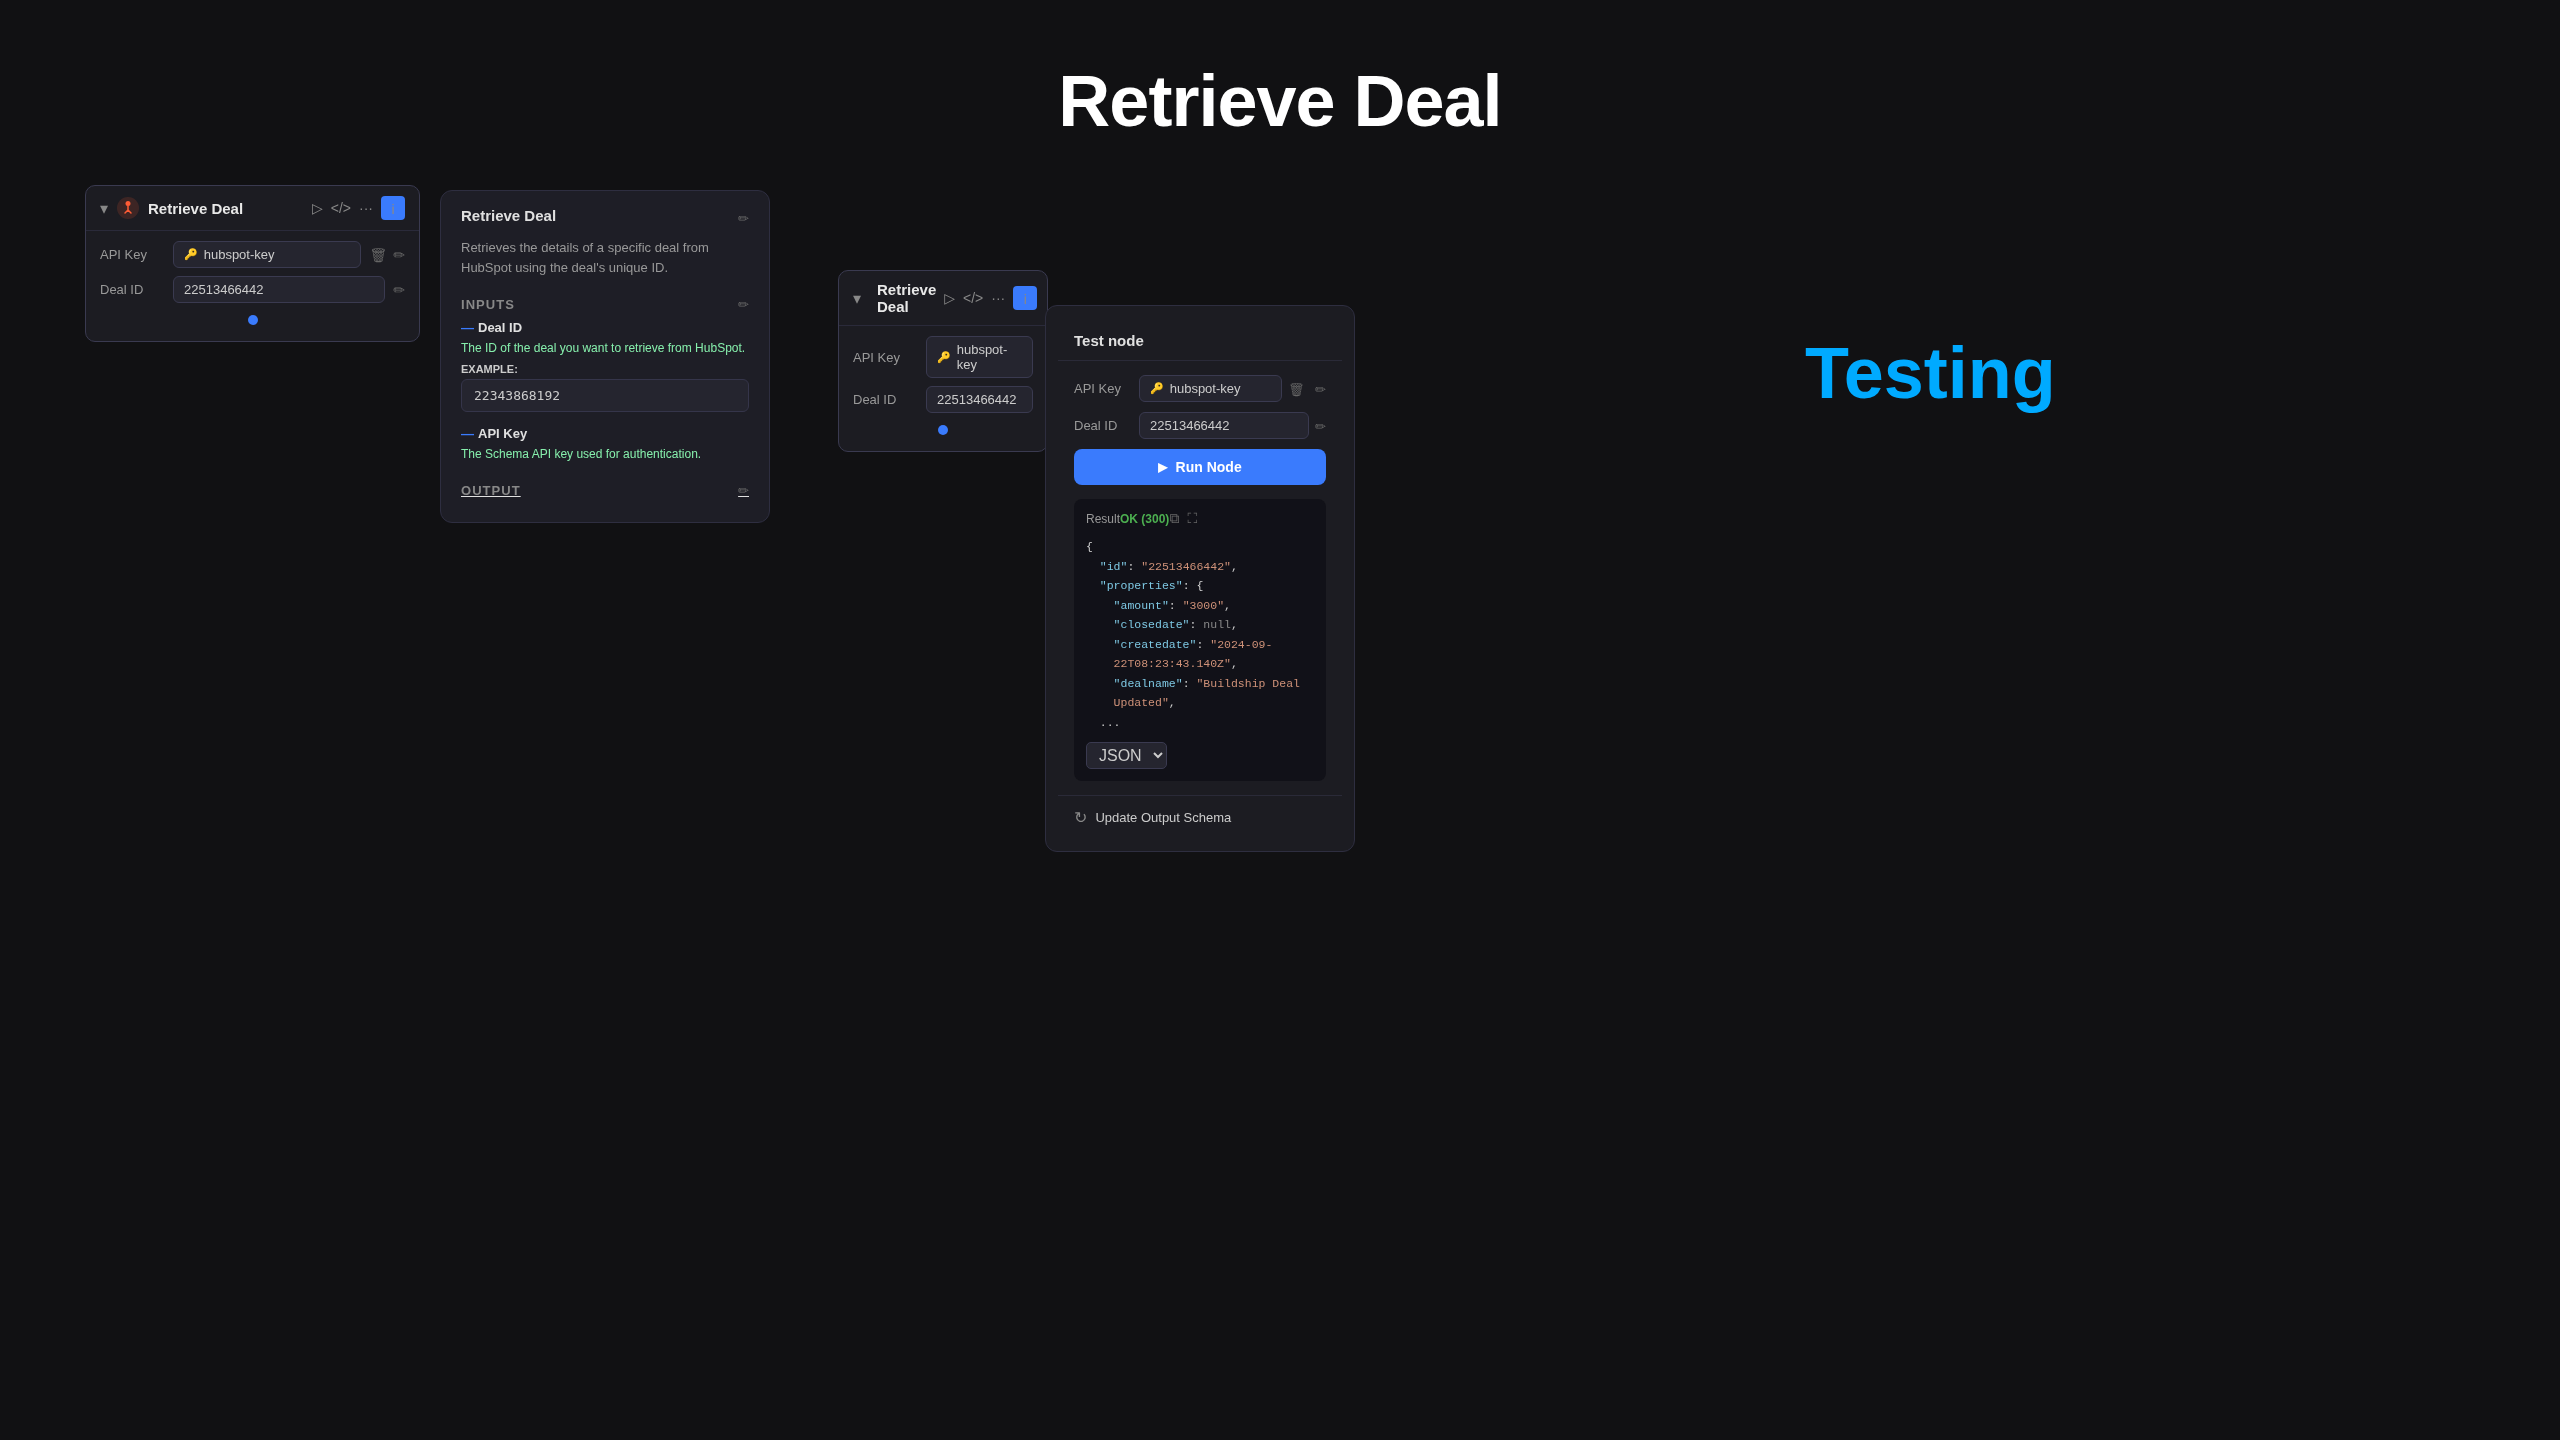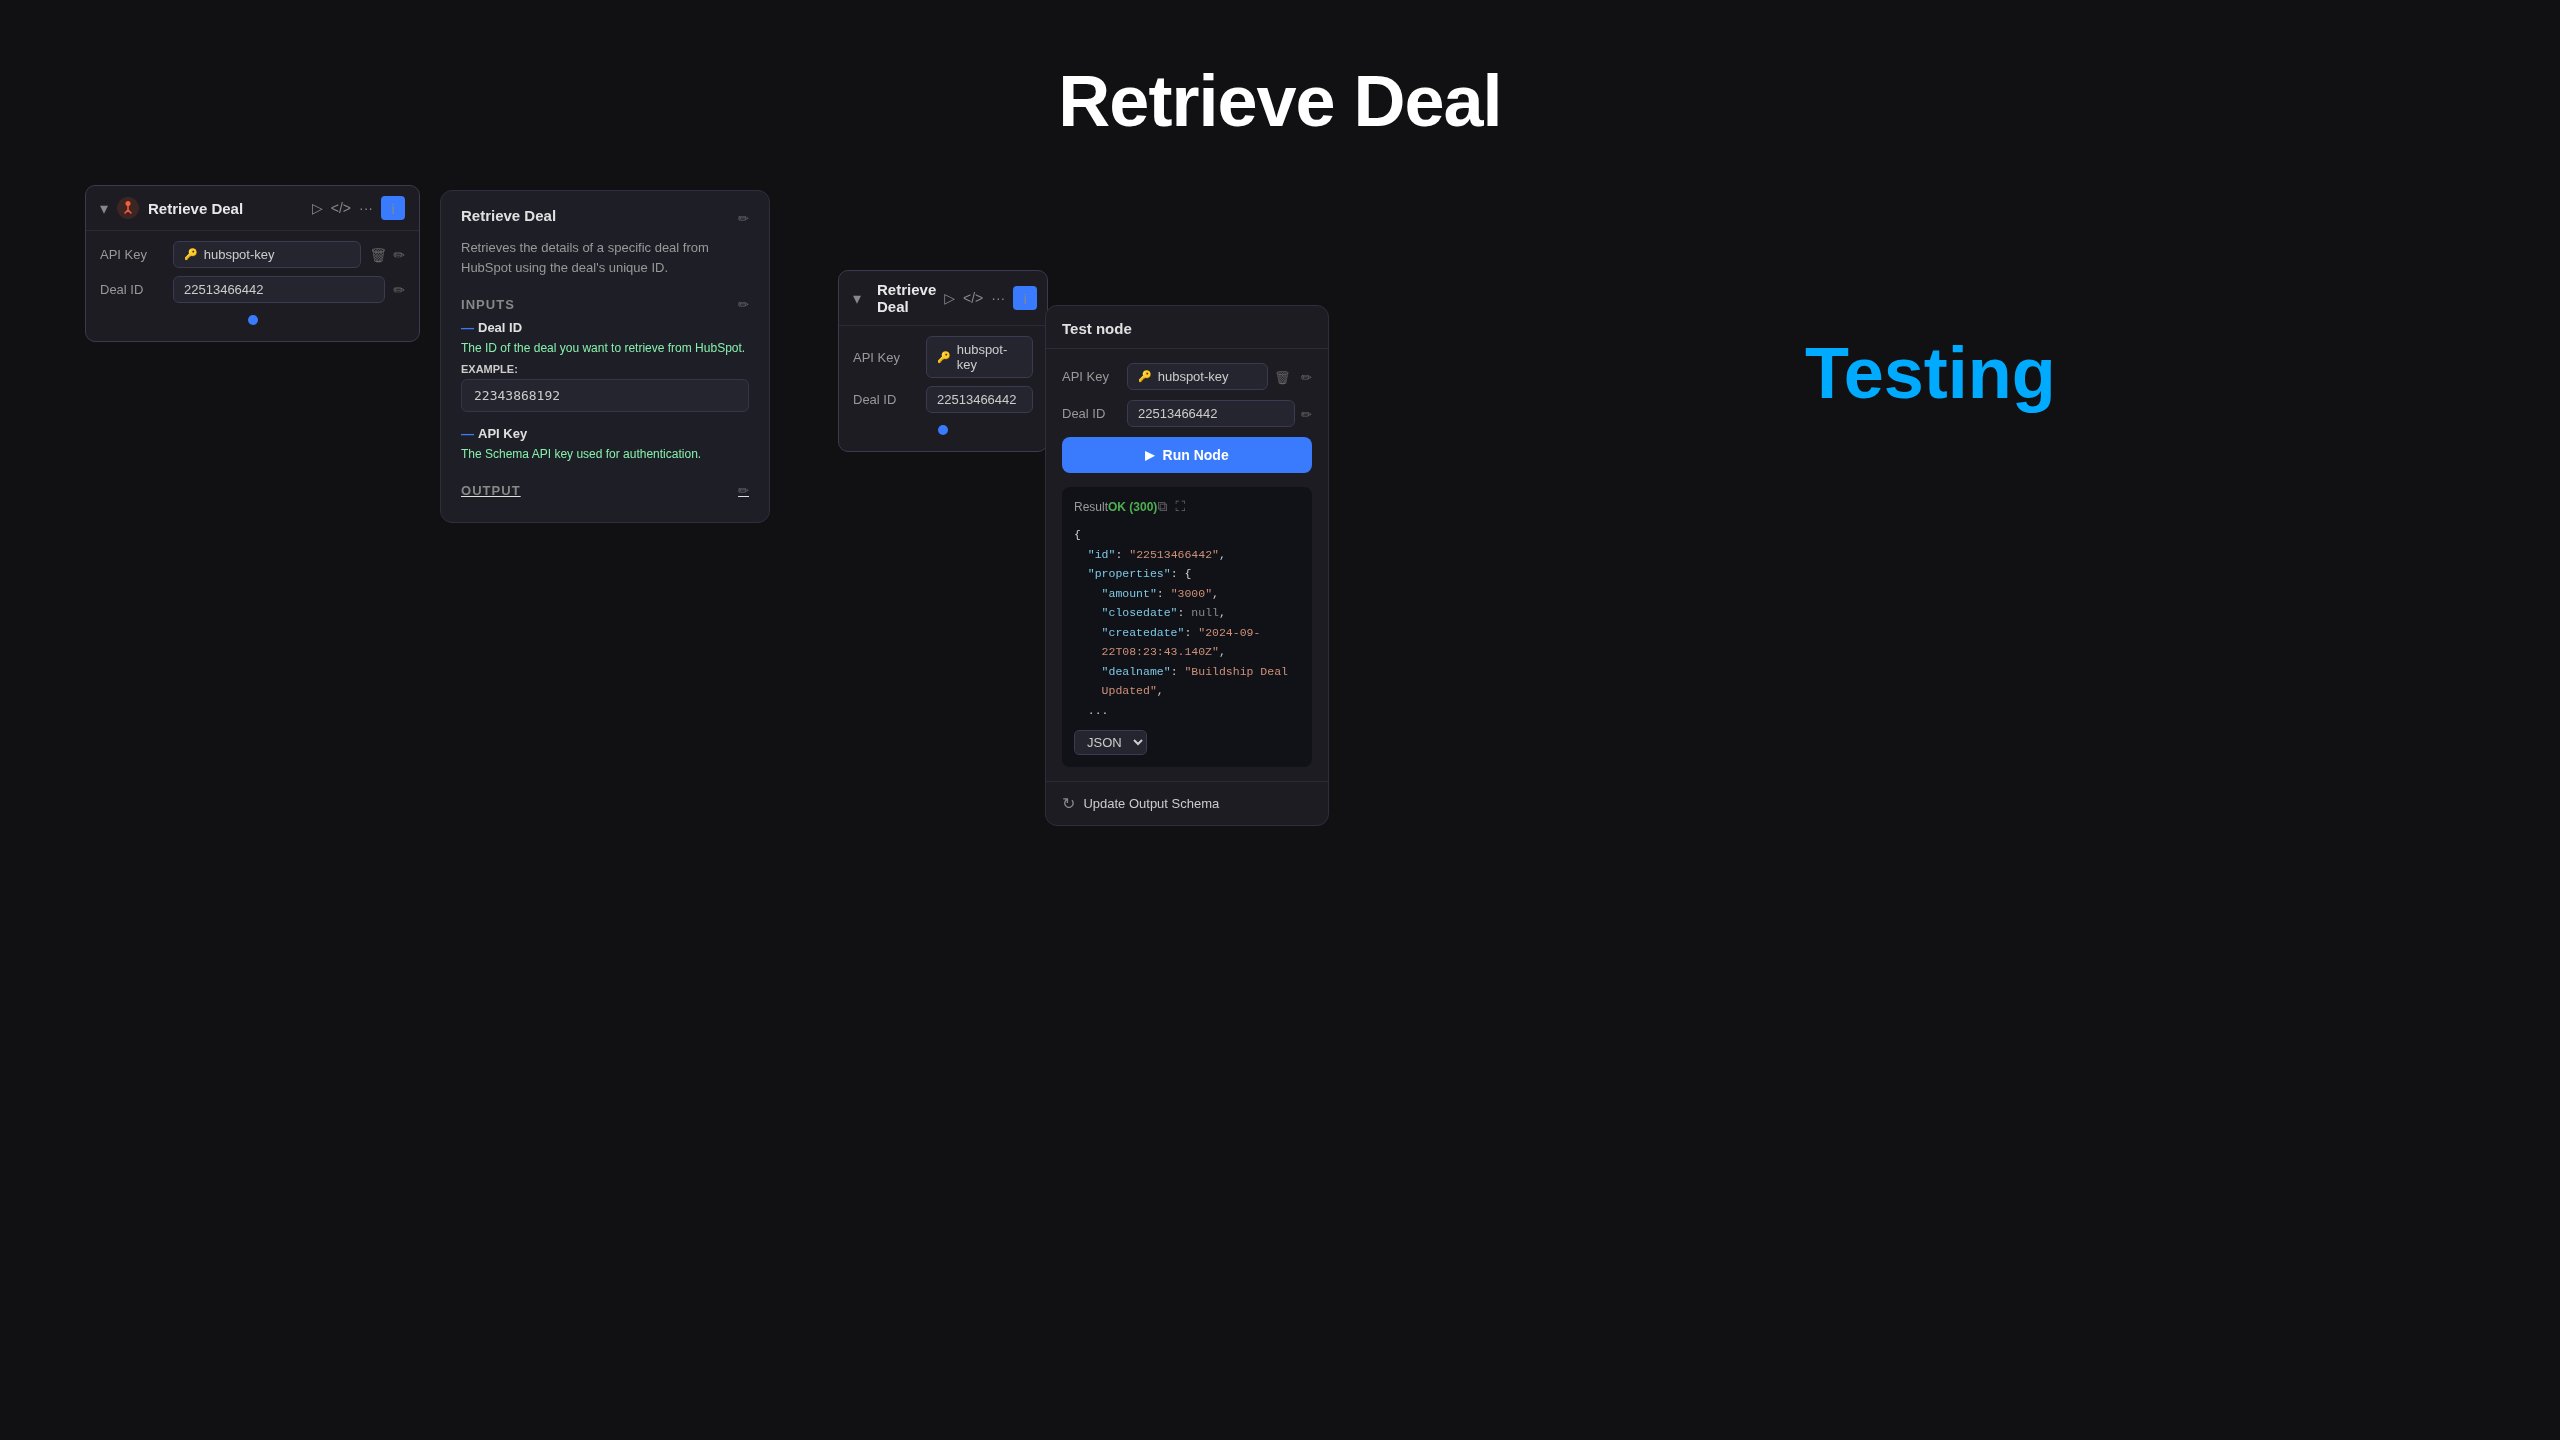--- a/index.html
+++ b/index.html
@@ -289,25 +289,25 @@
       background: #1c1c22;
       border: 1.5px solid #3a3a50;
       border-radius: 10px;
       overflow: visible;
     }
 
     .test-panel {
       position: absolute;
       top: 305px;
       left: 1045px;
-      width: 284px;
+      width: 310px;
       background: #1c1c22;
       border: 1px solid #2e2e40;
       border-radius: 12px;
-      padding: 0;
+      padding: 12px;
       overflow: hidden;
     }
 
     .test-panel-header {
       padding: 14px 16px 10px;
       border-bottom: 1px solid #2a2a38;
     }
 
     .test-panel-title {
       font-size: 15px;
@@ -427,21 +427,21 @@
       margin-top: 10px;
       display: flex;
       align-items: center;
     }
 
     .json-select {
       background: #25252f;
       border: 1px solid #3a3a50;
       border-radius: 5px;
       color: #ccc;
-      font-size: 13px;
+      font-size: 16px;
       padding: 3px 8px;
       cursor: pointer;
     }
 
     .update-schema-row {
       display: flex;
       align-items: center;
       gap: 8px;
       padding: 12px 16px;
       border-top: 1px solid #2a2a38;

